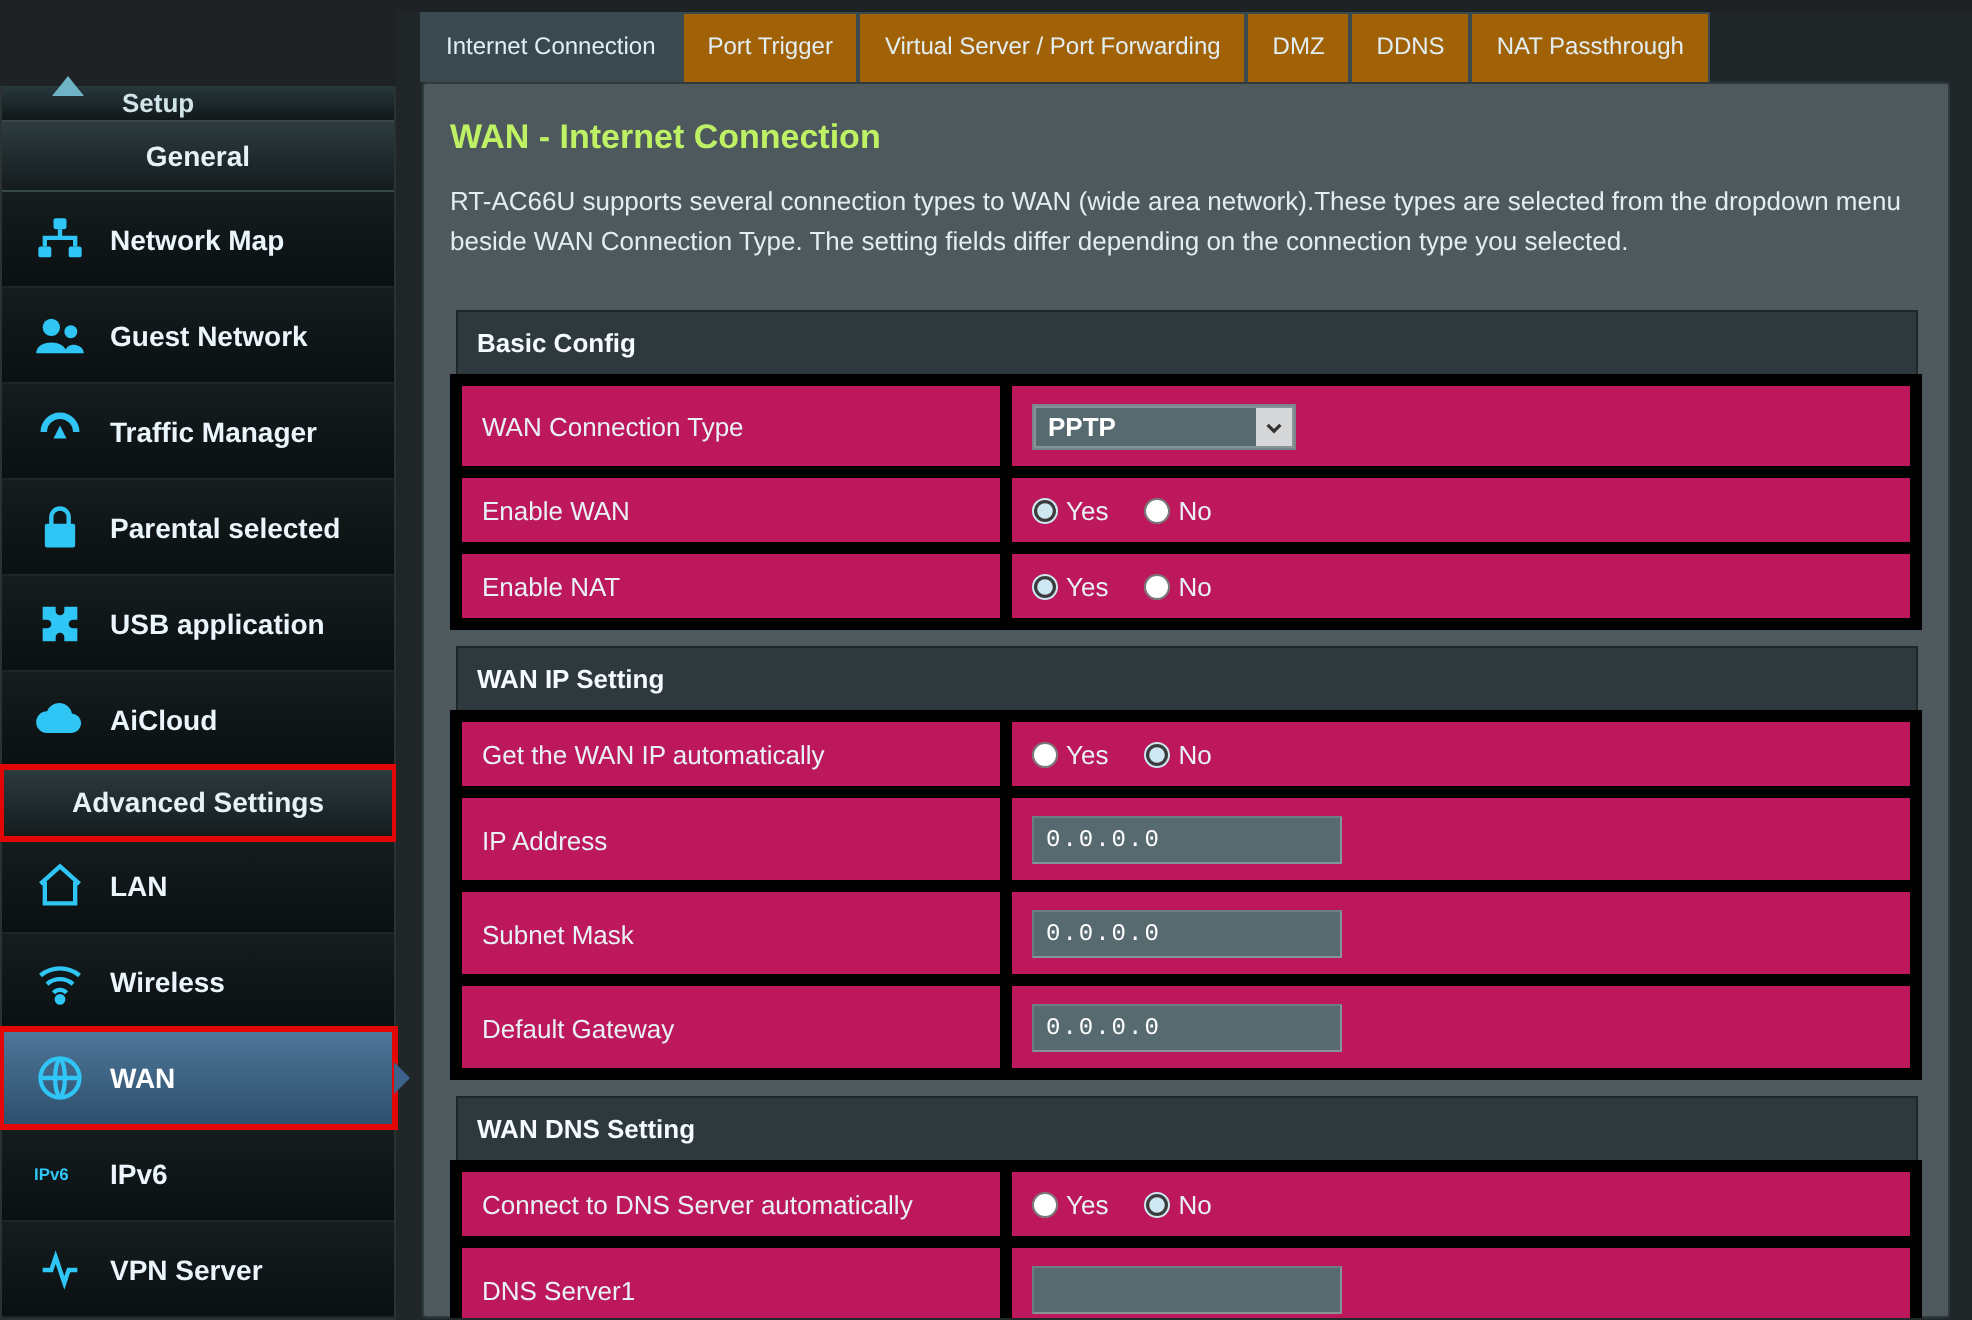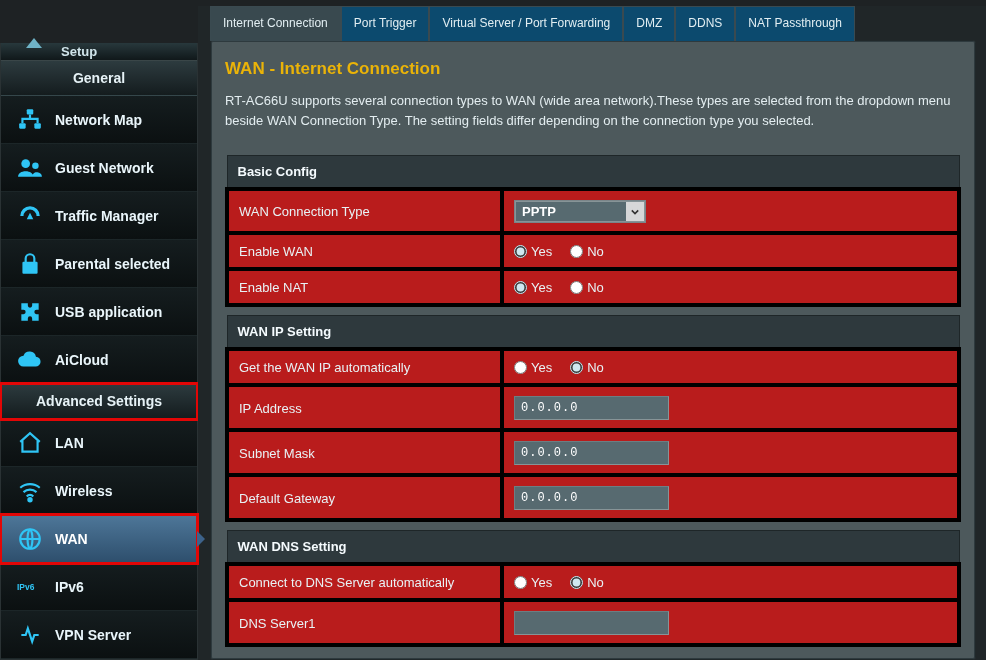--- a/index.html
+++ b/index.html
@@ -97,21 +97,21 @@
     padding: 0 10px 0 12px;
     background: #202628;
     overflow: hidden;
   }
   .tabs {
     display: flex;
     gap: 0;
     margin-top: 0;
   }
   .tab {
-    background: #0c4a6e;
+    background: #a16207;
     border: 1px solid #3a4a50;
     padding: 9px 12px 10px 12px;
     color: #e2eef2;
     font-size: 12px;
     cursor: pointer;
     border-bottom: none;
   }
   .tab.active {
     background: #39494f;
     border-bottom: 1px solid #39494f;
@@ -120,21 +120,21 @@
     background: #4d595c;
     border: 1px solid #20282a;
     padding: 18px 14px 14px 14px;
     border-radius: 3px;
     margin-top: -1px;
     height: 620px;
     overflow: hidden;
     box-shadow: 0 0 0 1px #2e3a3e inset;
   }
   .panel-title {
-    color: #eab308;
+    color: #bef264;
     font-size: 17px;
     font-weight: bold;
     margin-bottom: 12px;
   }
   .panel-desc {
     color: #e3edf0;
     font-size: 13px;
     line-height: 1.55;
     margin-bottom: 24px;
   }
@@ -148,22 +148,22 @@
   table.form th.section {
     text-align: left;
     background: #2e393d;
     border: 1px solid #1e2628;
     padding: 8px 10px;
     font-size: 13px;
     font-weight: bold;
     color: #f5fbfe;
   }
   table.form td {
-    background: #b91c1c;
-    border: 4px solid #000000;
+    background: #be185d;
+    border: 6px solid #000000;
     padding: 9px 10px 8px 10px;
     color: #e8f2f5;
     vertical-align: middle;
     font-size: 13px;
   }
   table.form td.label { width: 275px; }
   .radio-group { display: flex; gap: 18px; align-items: center; }
   .radio-group label { display: flex; gap: 4px; align-items: center; cursor: pointer; }
   .radio-group input { accent-color: #cfe7f0; }
 

